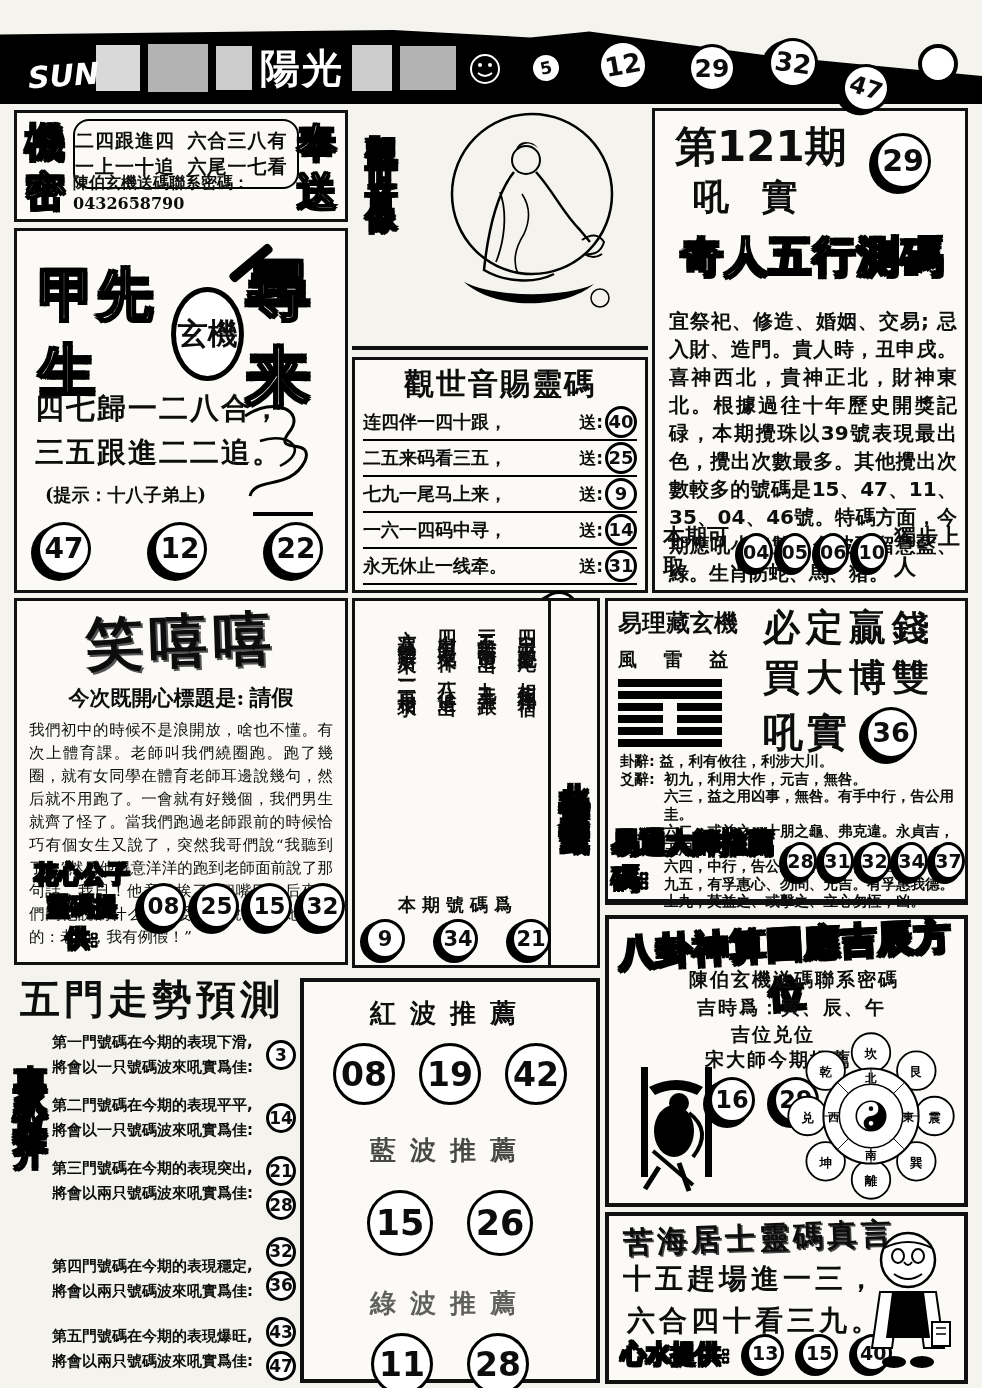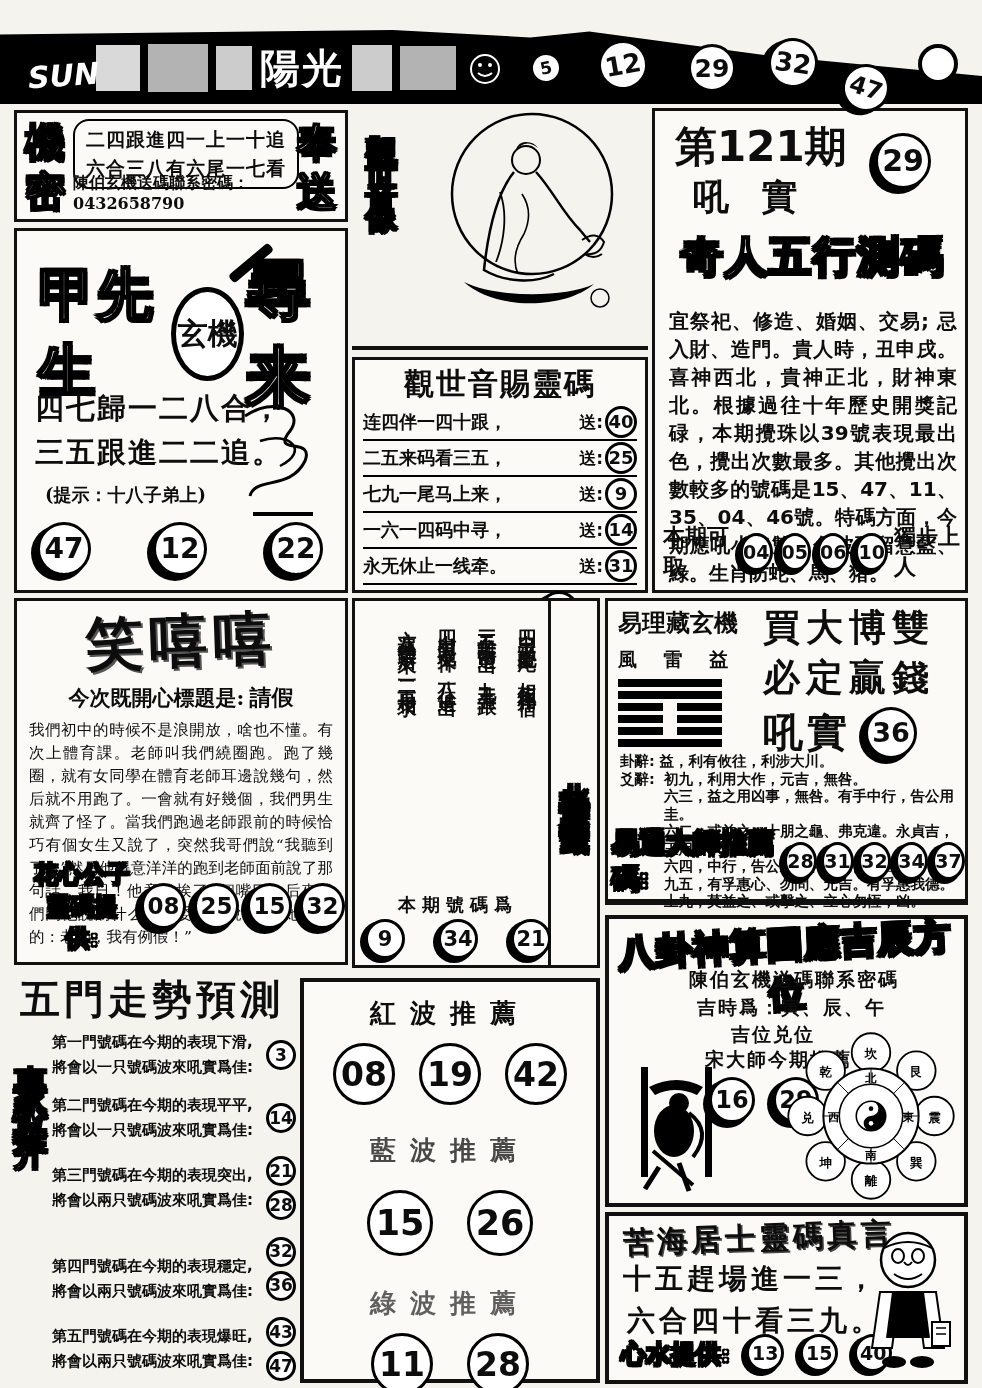--- a/index.html
+++ b/index.html
@@ -58,21 +58,21 @@
   <span class="ball hball" style="left:768px;top:38px;width:50px;height:50px;font-size:26px;transform:rotate(8deg);">32</span>
   <span class="ball hball" style="left:842px;top:64px;width:48px;height:48px;font-size:24px;transform:rotate(18deg);">47</span>
   <span class="circle hball" style="left:918px;top:44px;width:40px;height:40px;border-width:4px;"></span>
 
   <div class="box" style="left:14px;top:110px;width:334px;height:112px;">
     <span class="outline-thin serif" style="position:absolute;left:8px;top:2px;font-size:40px;font-weight:900;">機</span>
     <span class="outline-thin serif" style="position:absolute;left:8px;bottom:0px;font-size:40px;font-weight:900;">密</span>
     <span class="outline-thin serif" style="position:absolute;right:8px;top:2px;font-size:40px;font-weight:900;">奉</span>
     <span class="outline-thin serif" style="position:absolute;right:8px;bottom:0px;font-size:40px;font-weight:900;">送</span>
     <div style="position:absolute;left:56px;top:6px;width:222px;height:66px;border:2.5px solid #000;border-radius:16px;
-                display:flex;flex-direction:column;justify-content:center;align-items:center;gap:3px;">
+                display:flex;flex-direction:row;justify-content:center;align-items:center;gap:3px;">
       <div class="serif b" style="font-size:19px;letter-spacing:1px;">二四跟進四一上一十追</div>
       <div class="serif b" style="font-size:19px;letter-spacing:1px;">六合三八有六尾一七看</div>
     </div>
     <div class="serif b" style="position:absolute;left:56px;bottom:6px;font-size:16px;">陳伯玄機送碼聯系密碼：0432658790</div>
   </div>
 
   <div class="box" style="left:14px;top:228px;width:334px;height:365px;">
     <div style="position:absolute;left:22px;top:16px;display:flex;align-items:center;">
       <span class="outline serif" style="font-size:56px;font-weight:900;letter-spacing:2px;">甲先生</span>
       <span style="width:84px;height:84px;border:5px solid #000;border-radius:50%;background:#fff;display:inline-flex;align-items:center;justify-content:center;margin:0 2px;position:relative;">
@@ -225,22 +225,22 @@
         <div class="hexline">
             <div class="bar"></div>
             <div class="bar"></div>
           </div>
         <div class="hexline">
             <div class="bar"></div>
           </div>
       </div>
     </div>
     <div style="position:absolute;left:155px;top:2px;width:204px;">
+      <div class="b" style="font-size:37px;font-weight:900;letter-spacing:6px;">必定贏錢</div>
       <div class="b" style="font-size:37px;font-weight:900;letter-spacing:6px;">買大博雙</div>
-      <div class="b" style="font-size:37px;font-weight:900;letter-spacing:6px;">必定贏錢</div>
       <div style="display:flex;align-items:center;gap:14px;margin-top:2px;">
         <span class="b" style="font-size:40px;font-weight:900;letter-spacing:4px;">吼實</span>
         <span class="ball" style="width:52px;height:52px;font-size:27px;">36</span>
       </div>
     </div>
     <div style="position:absolute;left:12px;top:152px;width:340px;font-size:14.5px;line-height:17.5px;">
       <div>
         <span class="b">卦辭:</span>
         <span class="b">益，利有攸往，利涉大川。</span>
       </div>
@@ -342,21 +342,21 @@
       </div>
       <div style="display:flex;align-items:center;">
         <div style="flex:1;font-size:15px;line-height:25px;font-weight:bold;">
           <div>第二門號碼在今期的表現平平,</div>
           <div>將會以一只號碼波來吼實爲佳:</div>
         </div>
         <div style="display:flex;flex-direction:column;gap:4px;margin-left:4px;">
           <span class="circle" style="width:30px;height:30px;font-size:17px;">14</span>
         </div>
       </div>
-      <div style="display:flex;align-items:center;">
+      <div style="display:flex;">
         <div style="flex:1;font-size:15px;line-height:25px;font-weight:bold;">
           <div>第三門號碼在今期的表現突出,</div>
           <div>將會以兩只號碼波來吼實爲佳:</div>
         </div>
         <div style="display:flex;flex-direction:column;gap:4px;margin-left:4px;">
           <span class="circle" style="width:30px;height:30px;font-size:17px;">21</span>
           <span class="circle" style="width:30px;height:30px;font-size:17px;">28</span>
         </div>
       </div>
       <div style="display:flex;align-items:center;">

